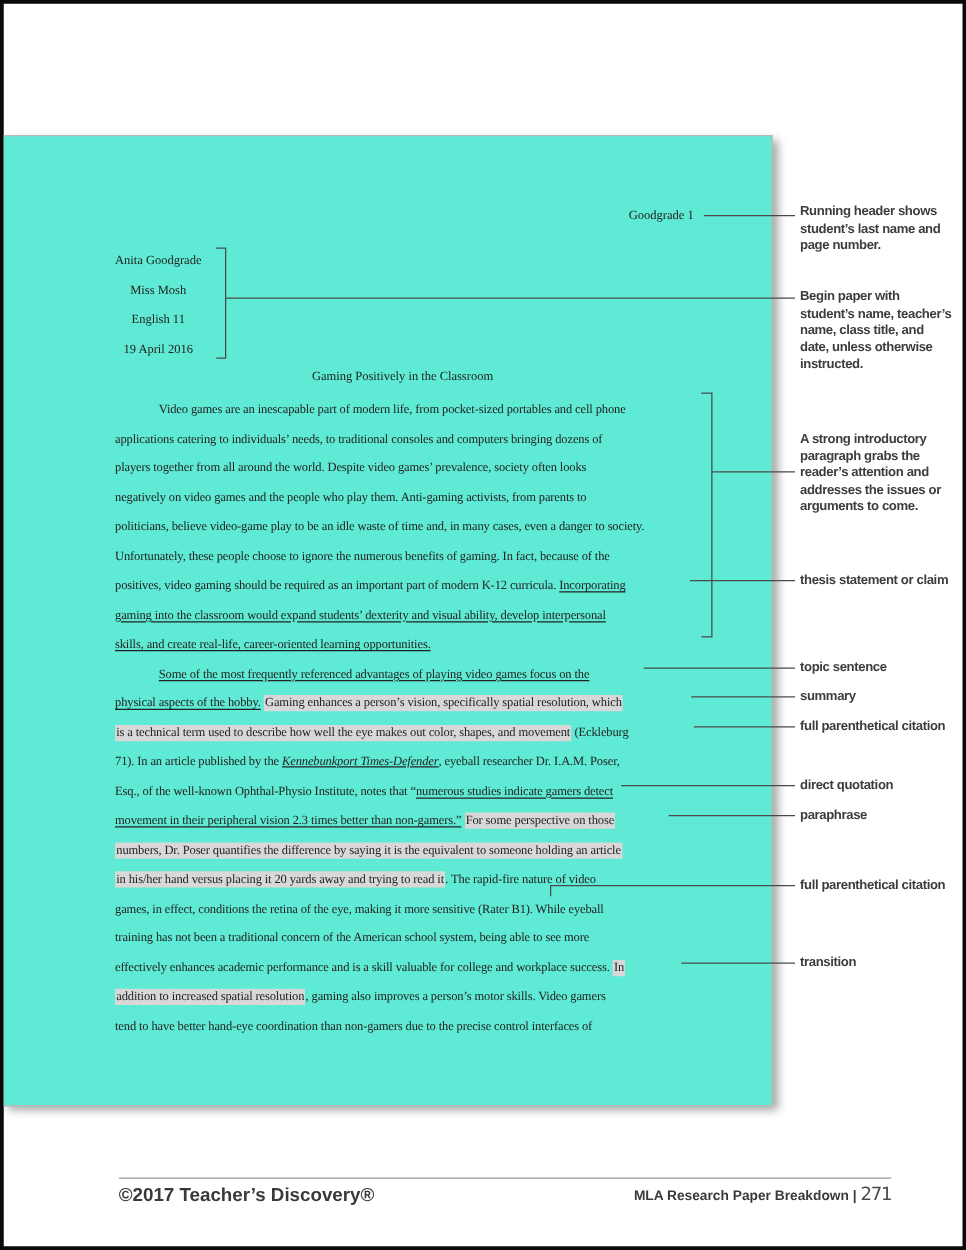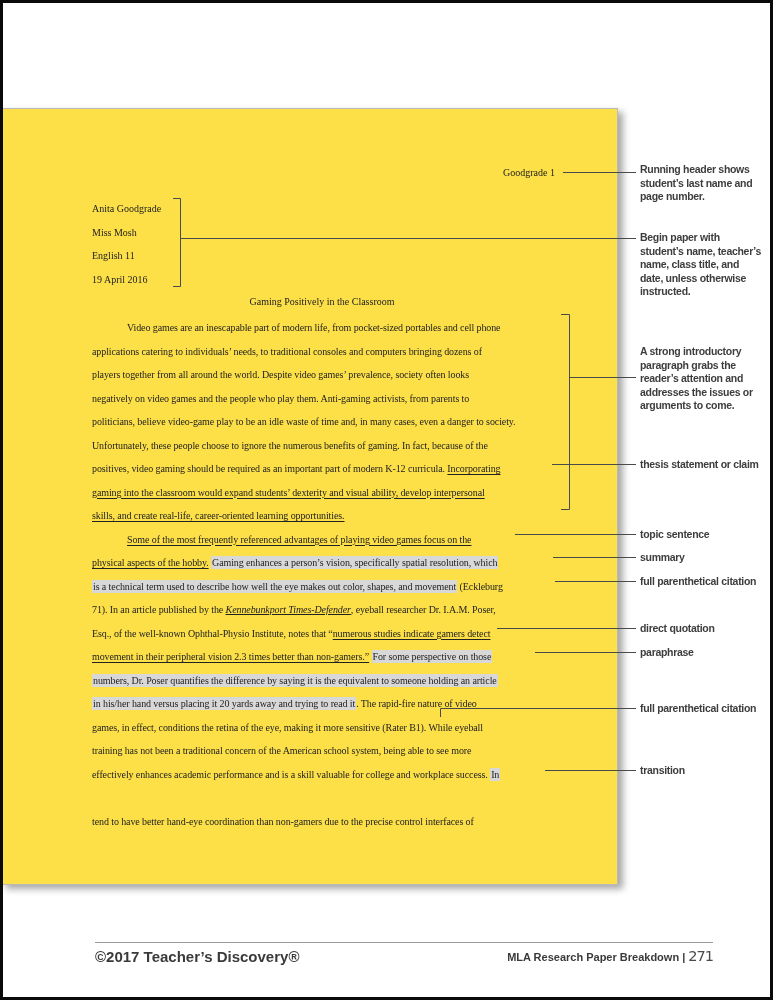--- a/index.html
+++ b/index.html
@@ -9,31 +9,31 @@
     width:773px; height:1000px;
     border:3px solid #0a0a0a;
     background:#fff;
     overflow:hidden;
     font-family:"Liberation Sans", sans-serif;
   }
   
   .paper {
     position:absolute; left:-2px; top:105px;
     width:617px; height:777px;
-    background:#fde047;
+    background:#5eead4;
     border:1px solid #b9b9b9;
     box-shadow:5px 4px 7px rgba(0,0,0,0.35);
   }
   .serif { font-family:"Liberation Serif", serif; color:#222; }
   .running-header {
     position:absolute; top:58px; right:62px;
     font-size:10px; white-space:nowrap;
   }
   .student-block { position:absolute; left:90px; top:93px; }
-  .student-line { font-size:10px; height:23.5px; line-height:14px; white-space:nowrap; }
+  .student-line { font-size:10px; height:23.5px; line-height:14px; white-space:nowrap;text-align:center; }
   .paper-title {
     position:absolute; left:90px; top:187px; width:460px;
     text-align:center; font-size:10px; white-space:nowrap;
   }
   .essay-body { position:absolute; left:0; top:0; width:100%; height:100%; }
   .pline {
     position:absolute; left:90px;
     font-family:"Liberation Serif", serif;
     font-size:10px; letter-spacing:-0.1px; color:#222;
     white-space:nowrap; line-height:13px;
@@ -97,20 +97,21 @@
         <div class="pline" style="top: 447px;"><span class="seg-u">physical aspects of the hobby.</span><span> </span><span class="seg-hl">Gaming enhances a person’s vision, specifically spatial resolution, which</span></div>
         <div class="pline" style="top: 470.5px;"><span class="seg-hl">is a technical term used to describe how well the eye makes out color, shapes, and movement</span><span> (Eckleburg</span></div>
         <div class="pline" style="top: 494px;"><span>71). In an article published by the </span><span class="seg-i">Kennebunkport Times-Defender</span><span>, eyeball researcher Dr. I.A.M. Poser,</span></div>
         <div class="pline" style="top: 517.5px;"><span>Esq., of the well-known Ophthal-Physio Institute, notes that “</span><span class="seg-u">numerous studies indicate gamers detect</span></div>
         <div class="pline" style="top: 541px;"><span class="seg-u">movement in their peripheral vision 2.3 times better than non-gamers.”</span><span> </span><span class="seg-hl">For some perspective on those</span></div>
         <div class="pline" style="top: 564.5px;"><span class="seg-hl">numbers, Dr. Poser quantifies the difference by saying it is the equivalent to someone holding an article</span></div>
         <div class="pline" style="top: 588px;"><span class="seg-hl">in his/her hand versus placing it 20 yards away and trying to read it</span><span>. The rapid-fire nature of video</span></div>
         <div class="pline" style="top: 611.5px;"><span>games, in effect, conditions the retina of the eye, making it more sensitive (Rater B1). While eyeball</span></div>
         <div class="pline" style="top: 635px;"><span>training has not been a traditional concern of the American school system, being able to see more</span></div>
         <div class="pline" style="top: 658.5px;"><span>effectively enhances academic performance and is a skill valuable for college and workplace success. </span><span class="seg-hl">In</span></div>
+        <div class="pline" style="top: 682px;"><span class="seg-hl">addition to increased spatial resolution</span><span>, gaming also improves a person’s motor skills. Video gamers</span></div>
         <div class="pline" style="top: 705.5px;"><span>tend to have better hand-eye coordination than non-gamers due to the precise control interfaces of</span></div>
       </div>
   </div>
 
   <svg class="overlay" viewBox="0 0 767 994">
     <g stroke="#4a4a4a" stroke-width="1" fill="none">
 
       <path d="M170,195.5 H177.5 V283.5 H170"></path>
       <path d="M558,311.5 H566.5 V506.5 H558"></path>
 

